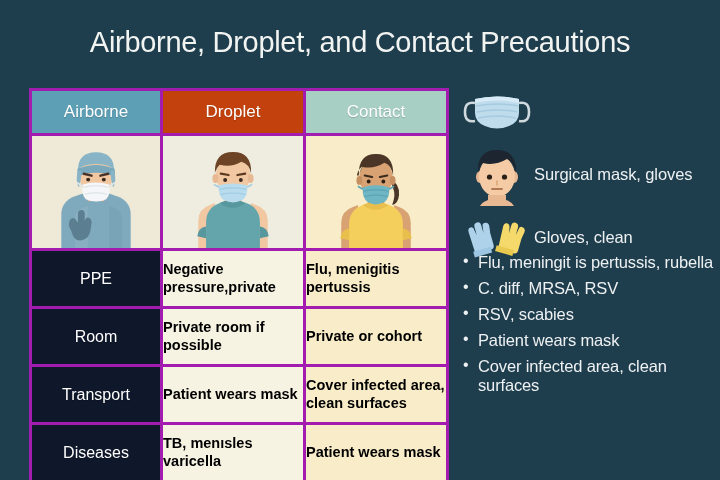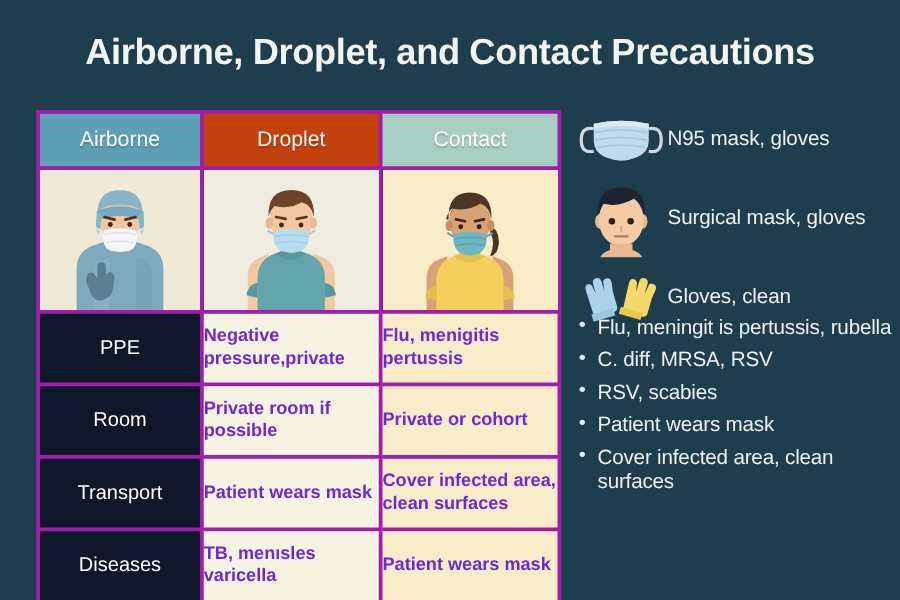--- a/index.html
+++ b/index.html
@@ -17,21 +17,21 @@
 
   
   #page-title {
     position: absolute;
     left: 0;
     top: 26px;
     width: 720px;
     text-align: center;
     color: #f2f4f2;
     font-size: 29px;
-    font-weight: bold;
+    font-weight: normal;
     letter-spacing: -0.3px;
     white-space: nowrap;
   }
 
   
   #precautions-table {
     position: absolute;
     left: 29px;
     top: 88px;
     width: 417px;
@@ -77,21 +77,21 @@
     height: 55px;
     text-shadow: 0 1px 1px rgba(0,0,0,0.18);
   }
 
   
   .cell {
     height: 55px;
     padding: 5px 9px;
     font-size: 14.5px;
     line-height: 1.18;
-    color: #6d28d9;
+    color: #000000;
     font-weight: bold;
   }
   .cell-mid   { background: #f7f3e3; }
   .cell-right { background: #f8edc8; }
 
   
   #legend {
     position: absolute;
     left: 460px;
     top: 88px;
@@ -316,21 +316,20 @@
         <path d="M58 13 q10-2 10 9 t-10 9" stroke="#cfd9de" stroke-width="2.6" fill="none"></path>
 
         <path d="M14 9 q22-5 44 0 v14 q0 9 -10 13 q-12 5 -24 0 q-10-4 -10-13 Z" fill="#bfdced"></path>
         <path d="M14 9 q22-5 44 0 v4 q-22-5 -44 0 Z" fill="#d7eaf5"></path>
 
         <path d="M15 16 q21-4 42 0" stroke="#a7cade" stroke-width="1.5" fill="none"></path>
         <path d="M15.5 22 q20.5-4 41 0" stroke="#a7cade" stroke-width="1.5" fill="none"></path>
         <path d="M17 28 q19-4 38 0" stroke="#a7cade" stroke-width="1.5" fill="none"></path>
       </svg>
     </div>
-    <div class="legend-text">N95 mask, gloves</div>
   </div>
 
   <div class="legend-row lr-face">
     <div class="legend-icon">
       <svg width="66" height="62" viewBox="0 0 66 62">
 
         <ellipse cx="16" cy="33" rx="4" ry="6" fill="#e8b893"></ellipse>
         <ellipse cx="50" cy="33" rx="4" ry="6" fill="#e8b893"></ellipse>
 
         <ellipse cx="33" cy="32" rx="18" ry="21" fill="#f4cba4"></ellipse>

